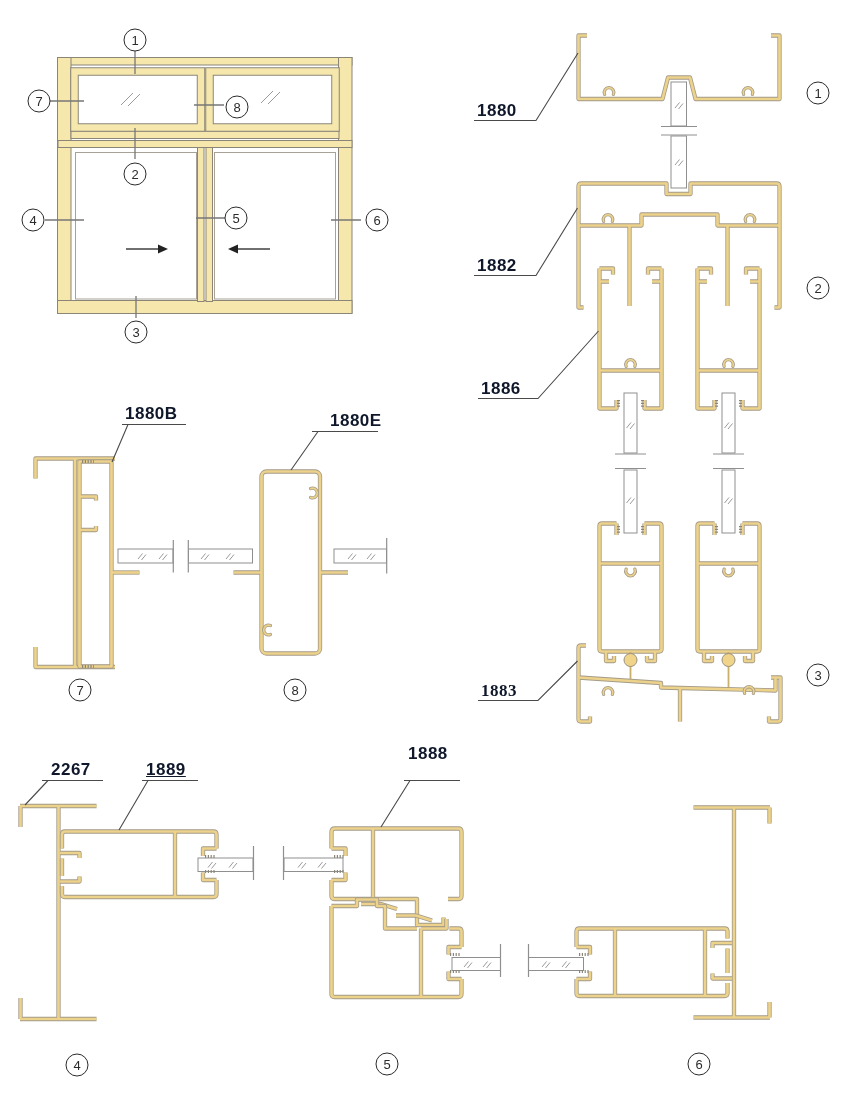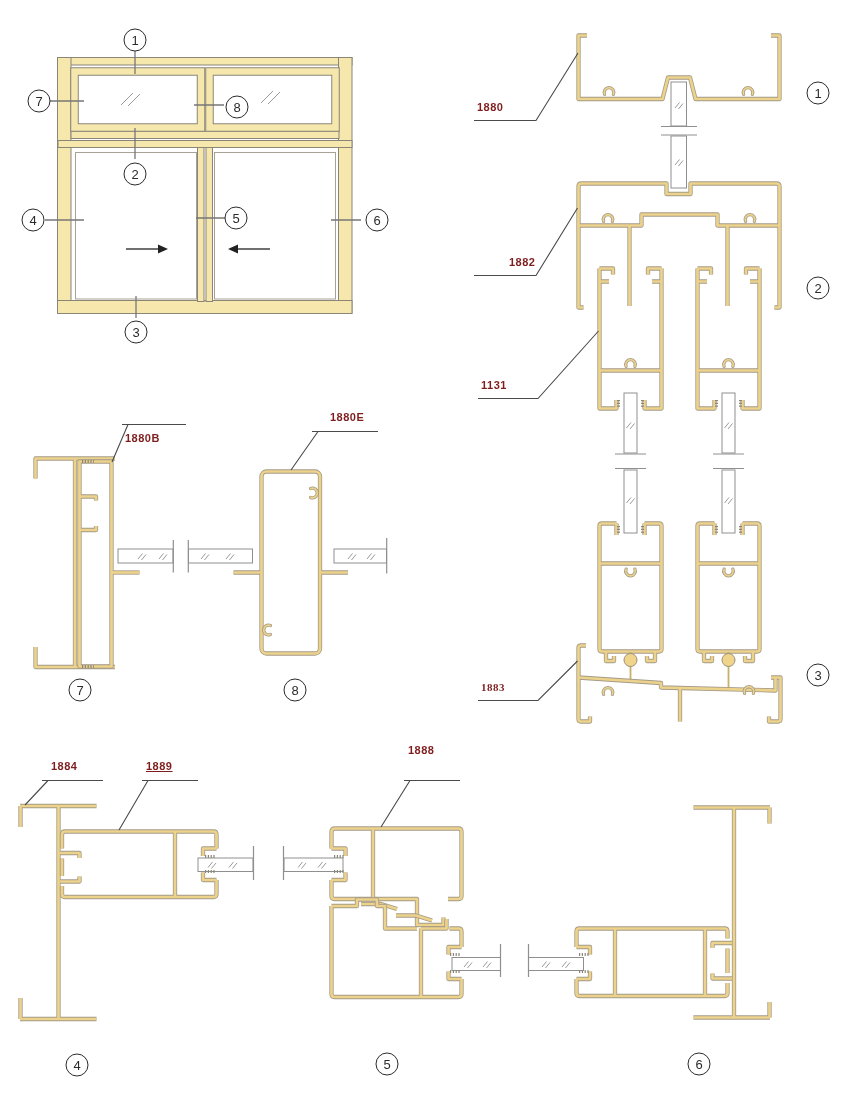--- a/index.html
+++ b/index.html
@@ -16,21 +16,21 @@
   .slash{stroke:#9A9A9A;stroke-width:1;fill:none;}
   .serr{stroke:#8a8577;stroke-width:3;stroke-dasharray:1.2 1.6;fill:none;}
   .efill{fill:#F6E7AD;stroke:#8B8578;stroke-width:1;}
   .eline{fill:none;stroke:#A8A296;stroke-width:1;}
   .tick{stroke:#777;stroke-width:1.3;fill:none;}
   .lead{stroke:#4a4a4a;stroke-width:1.1;fill:none;}
   .arrow{stroke:#222;stroke-width:1.3;fill:none;}
   .ah{fill:#222;stroke:none;}
   .roller{fill:#F0D48A;stroke:#9A917E;stroke-width:1;}
   .stem{stroke:#C9B06A;stroke-width:1.8;fill:none;}
-  .plabel{position:absolute;font-size:11px;font-weight:bold;color:#7f1d1d;letter-spacing:.5px;
+  .plabel{position:absolute;font-size:17px;font-weight:bold;color:#0f172a;letter-spacing:.5px;
           white-space:nowrap;transform:translate(0,0);}
   .cnum{position:absolute;width:21px;height:21px;border:1.4px solid #2B2B2B;border-radius:50%;
         background:#fff;display:flex;align-items:center;justify-content:center;
         font-size:13px;color:#2B2B2B;transform:translate(-50%,-50%);line-height:1;}
 </style>
 </head>
 <body>
 
 <div id="stage">
 
@@ -326,26 +326,26 @@
     <path class="lead" d="M 478,700.5 H 538 L 577.5,661"></path>
     <path class="lead" d="M 186,424.5 H 122 M 128,424.5 L 112,462"></path>
     <path class="lead" d="M 378,431.5 H 312 M 318,431.5 L 291,470"></path>
     <path class="lead" d="M 103,780.5 H 42 M 48,780.5 L 25,805"></path>
     <path class="lead" d="M 198,780.5 H 142 M 148,780.5 L 119,830"></path>
     <path class="lead" d="M 460,780.5 H 404 M 410,780.5 L 381,827"></path>
   </g>
 </svg>
 
 <div class="plabel" style="left:477px;top:101px;">1880</div>
-<div class="plabel" style="left:477px;top:256px;margin-left:32px;">1882</div>
-<div class="plabel" style="left:481px;top:379px;">1131</div>
+<div class="plabel" style="left:477px;top:256px;">1882</div>
+<div class="plabel" style="left:481px;top:379px;">1886</div>
 <div class="plabel" style="left:481px;top:681px;font-family:Liberation Serif, serif;">1883</div>
-<div class="plabel" style="left:125px;top:404px;margin-top:28px;">1880B</div>
+<div class="plabel" style="left:125px;top:404px;">1880B</div>
 <div class="plabel" style="left:330px;top:411px;">1880E</div>
-<div class="plabel" style="left:51px;top:760px;">1884</div>
+<div class="plabel" style="left:51px;top:760px;">2267</div>
 <div class="plabel" style="left:146px;top:760px;text-decoration:underline;">1889</div>
 <div class="plabel" style="left:408px;top:744px;">1888</div>
 
 <div class="cnum" style="left:135px;top:40px;">
       <span>1</span>
     </div>
 <div class="cnum" style="left:39px;top:101px;">
       <span>7</span>
     </div>
 <div class="cnum" style="left:237px;top:107px;">

